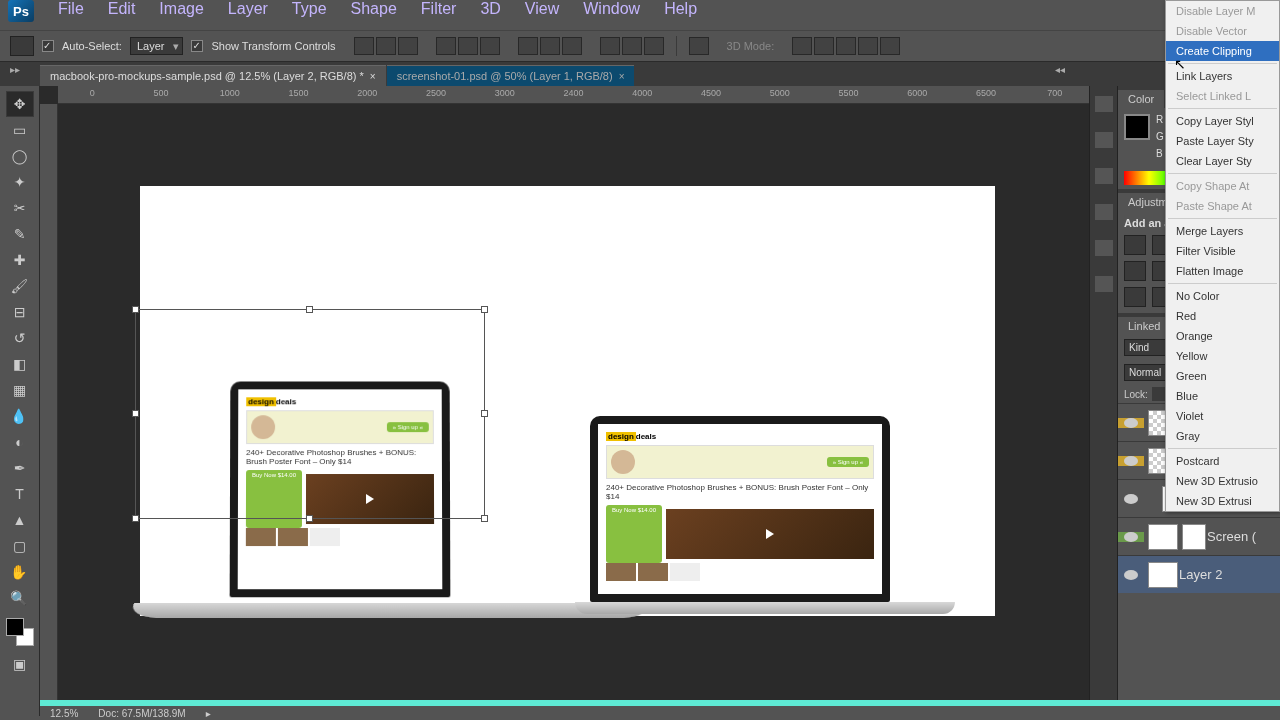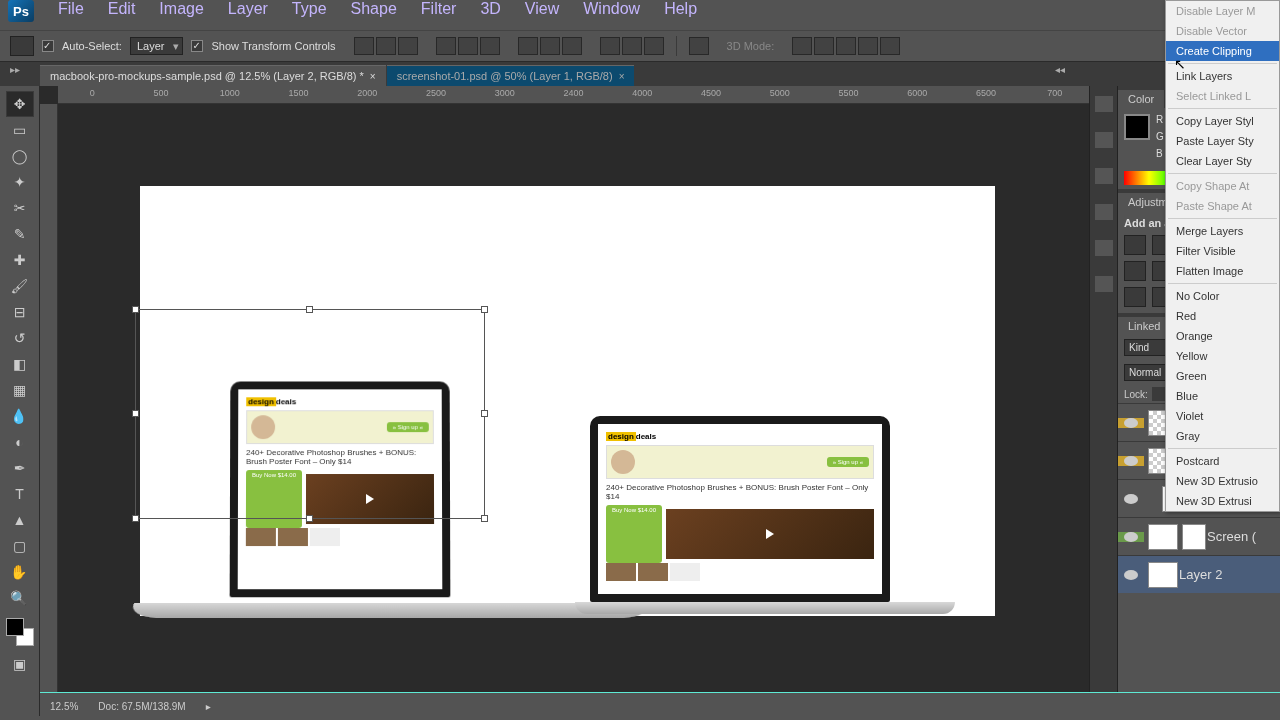--- a/index.html
+++ b/index.html
@@ -102,21 +102,21 @@
 .layer-name { color: #ddd; font-size: 13px; margin-left: 1px; }
 .yellow-tag { background: #c8a030 !important; }
 
 .context-menu { position: absolute; top: 0; right: 0; width: 115px; background: #f0f0f0; border: 1px solid #999; box-shadow: 1px 1px 4px rgba(0,0,0,0.4); z-index: 100; }
 .cm-item { padding: 4px 10px; font-size: 11px; color: #333; cursor: pointer; white-space: nowrap; overflow: hidden; }
 .cm-item.disabled { color: #999; }
 .cm-item.highlight { background: #2f6fc0; color: #fff; }
 .cm-sep { height: 1px; background: #ccc; margin: 2px 2px; }
 .cm-cursor { position: absolute; top: 55px; left: 8px; font-size: 14px; color: #000; pointer-events: none; }
 
-.status-bar { position: absolute; bottom: 0; left: 40px; right: 0; height: 28px; background: #535353; border-top: 1px solid #5eead4; display: flex; align-items: center; padding: 0 10px; color: #ccc; font-size: 10px; gap: 20px; }
+.status-bar { position: absolute; bottom: 0; left: 40px; right: 0; height: 20px; background: #535353; border-top: 6px solid #5eead4; display: flex; align-items: center; padding: 0 10px; color: #ccc; font-size: 10px; gap: 20px; }
 .collapse-arrows { position: absolute; top: 64px; left: 10px; color: #aaa; font-size: 10px; }
 .collapse-right { position: absolute; top: 64px; right: 200px; color: #aaa; font-size: 10px; }
 </style>
 </head>
 <body>
 
 <div class="menubar">
   <div class="ps-logo">Ps</div>
   <div class="menu-item">File</div>
   <div class="menu-item">Edit</div>

